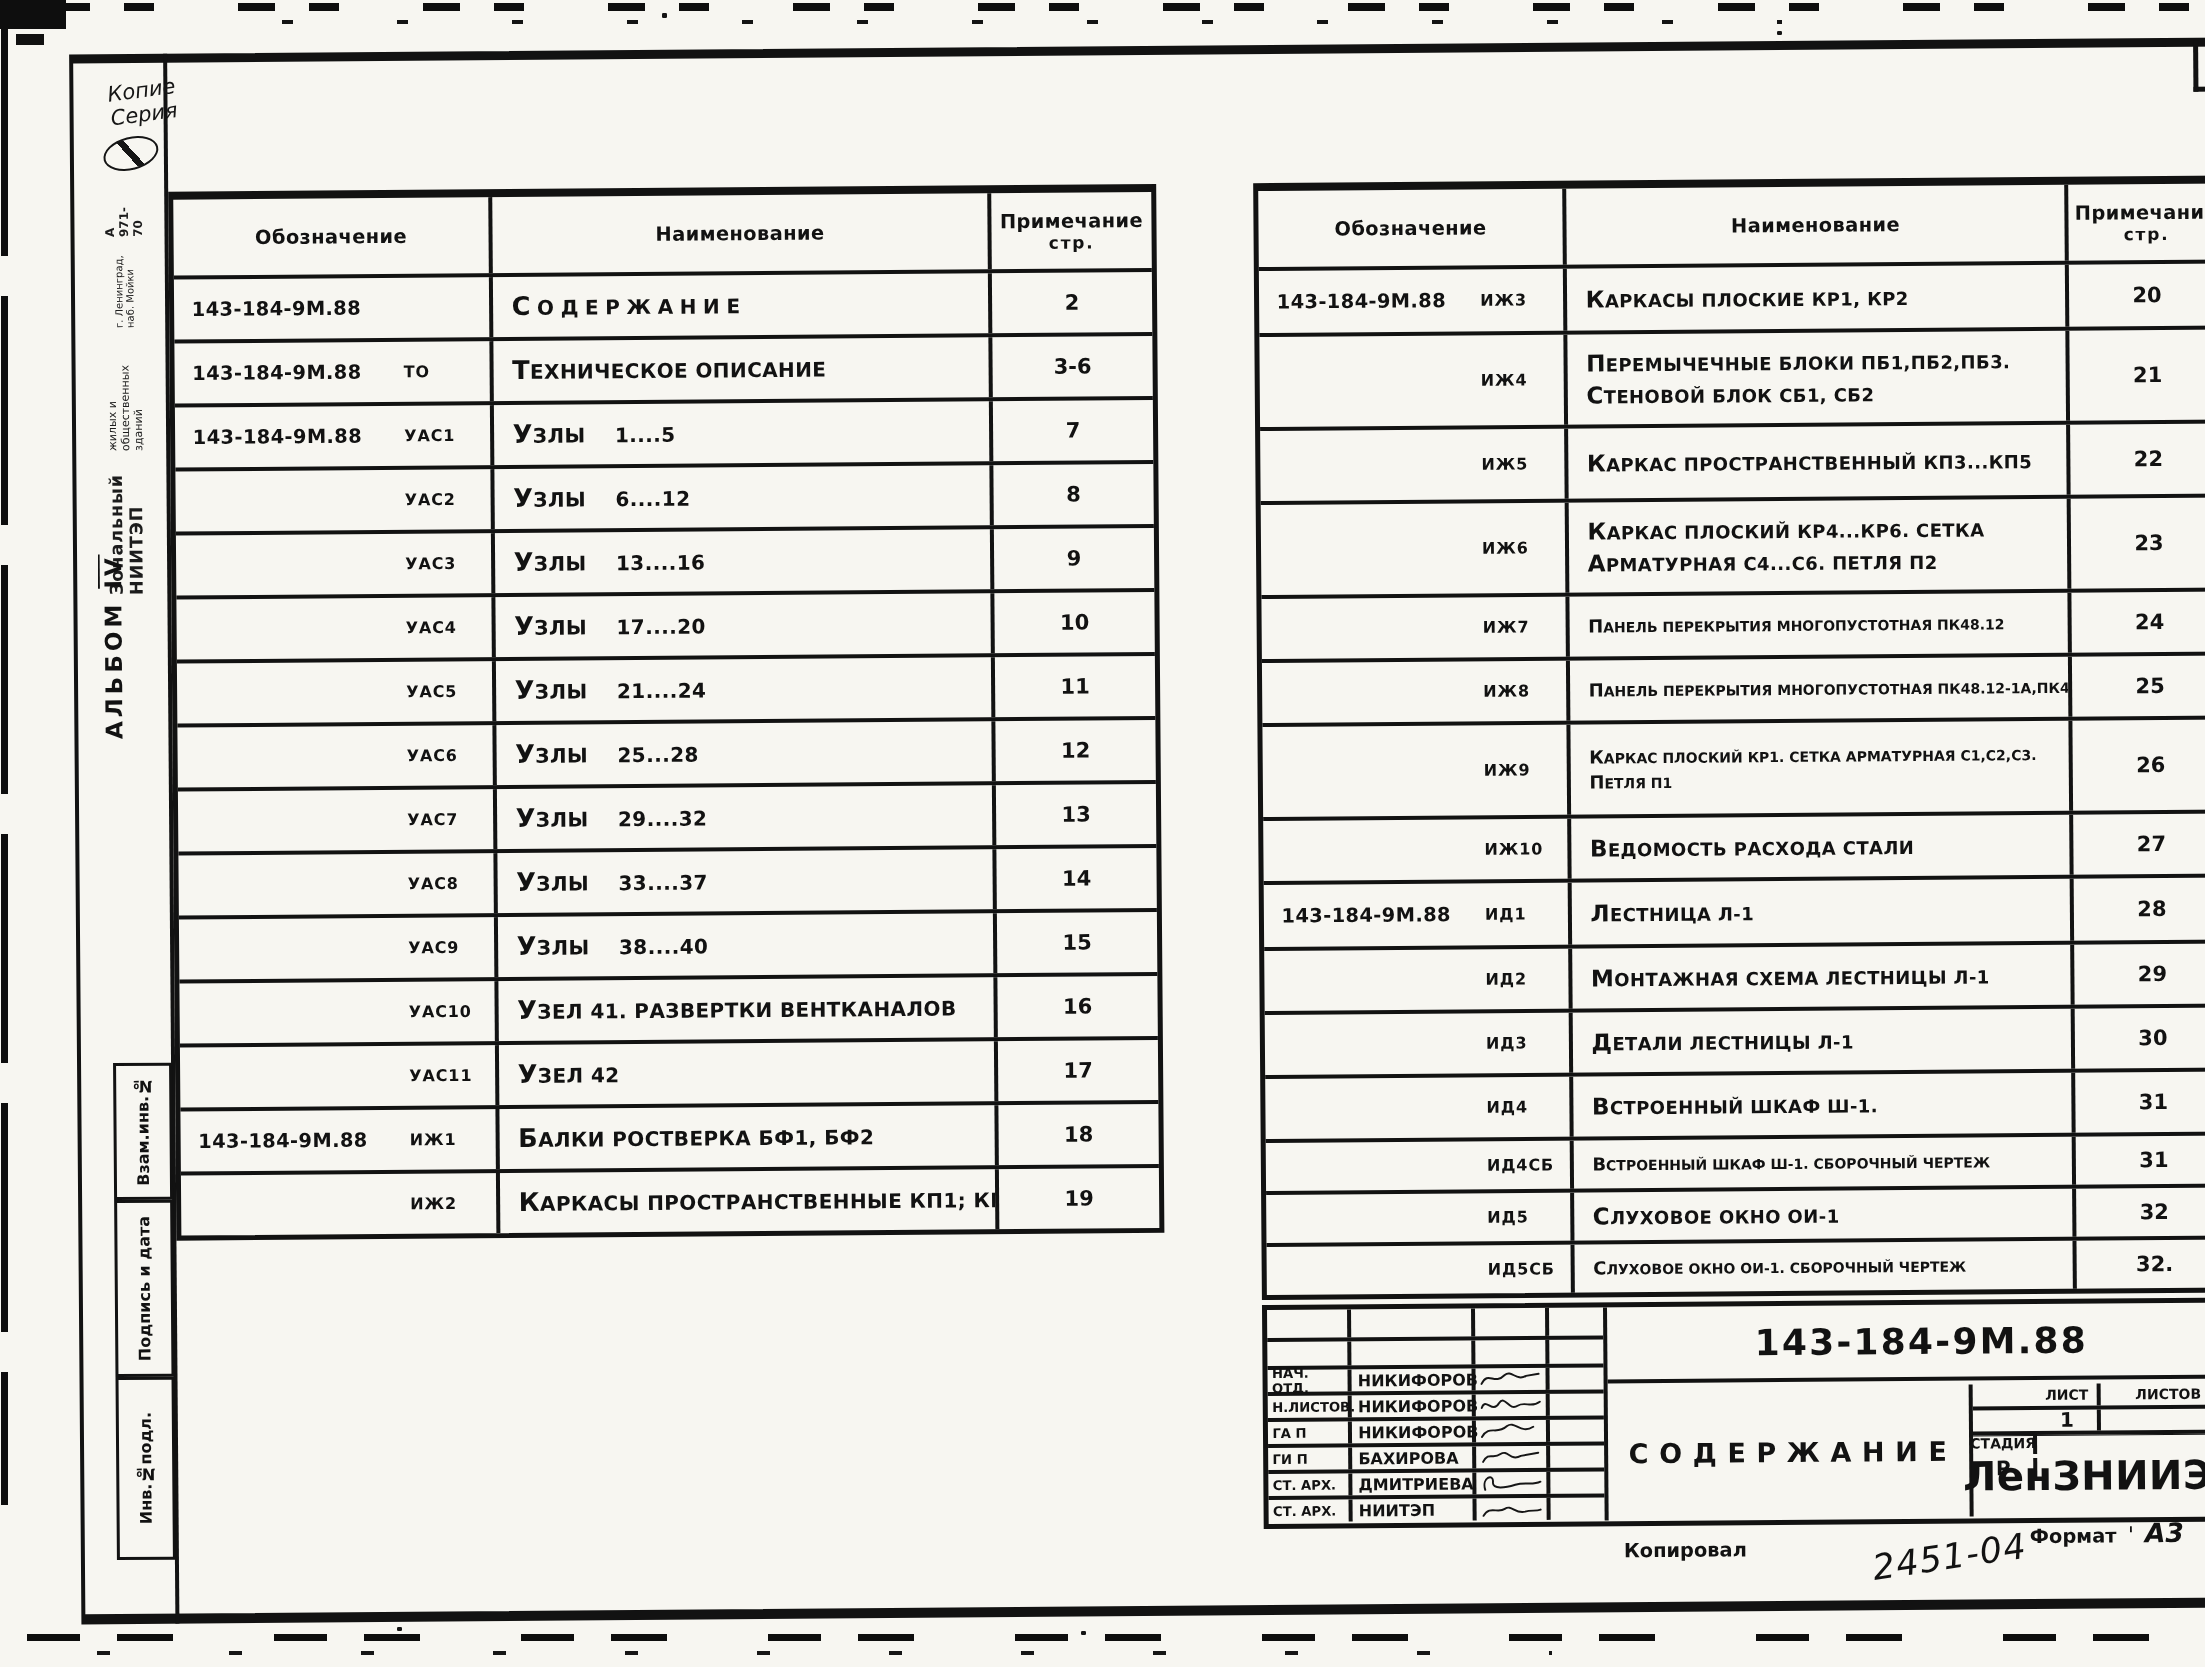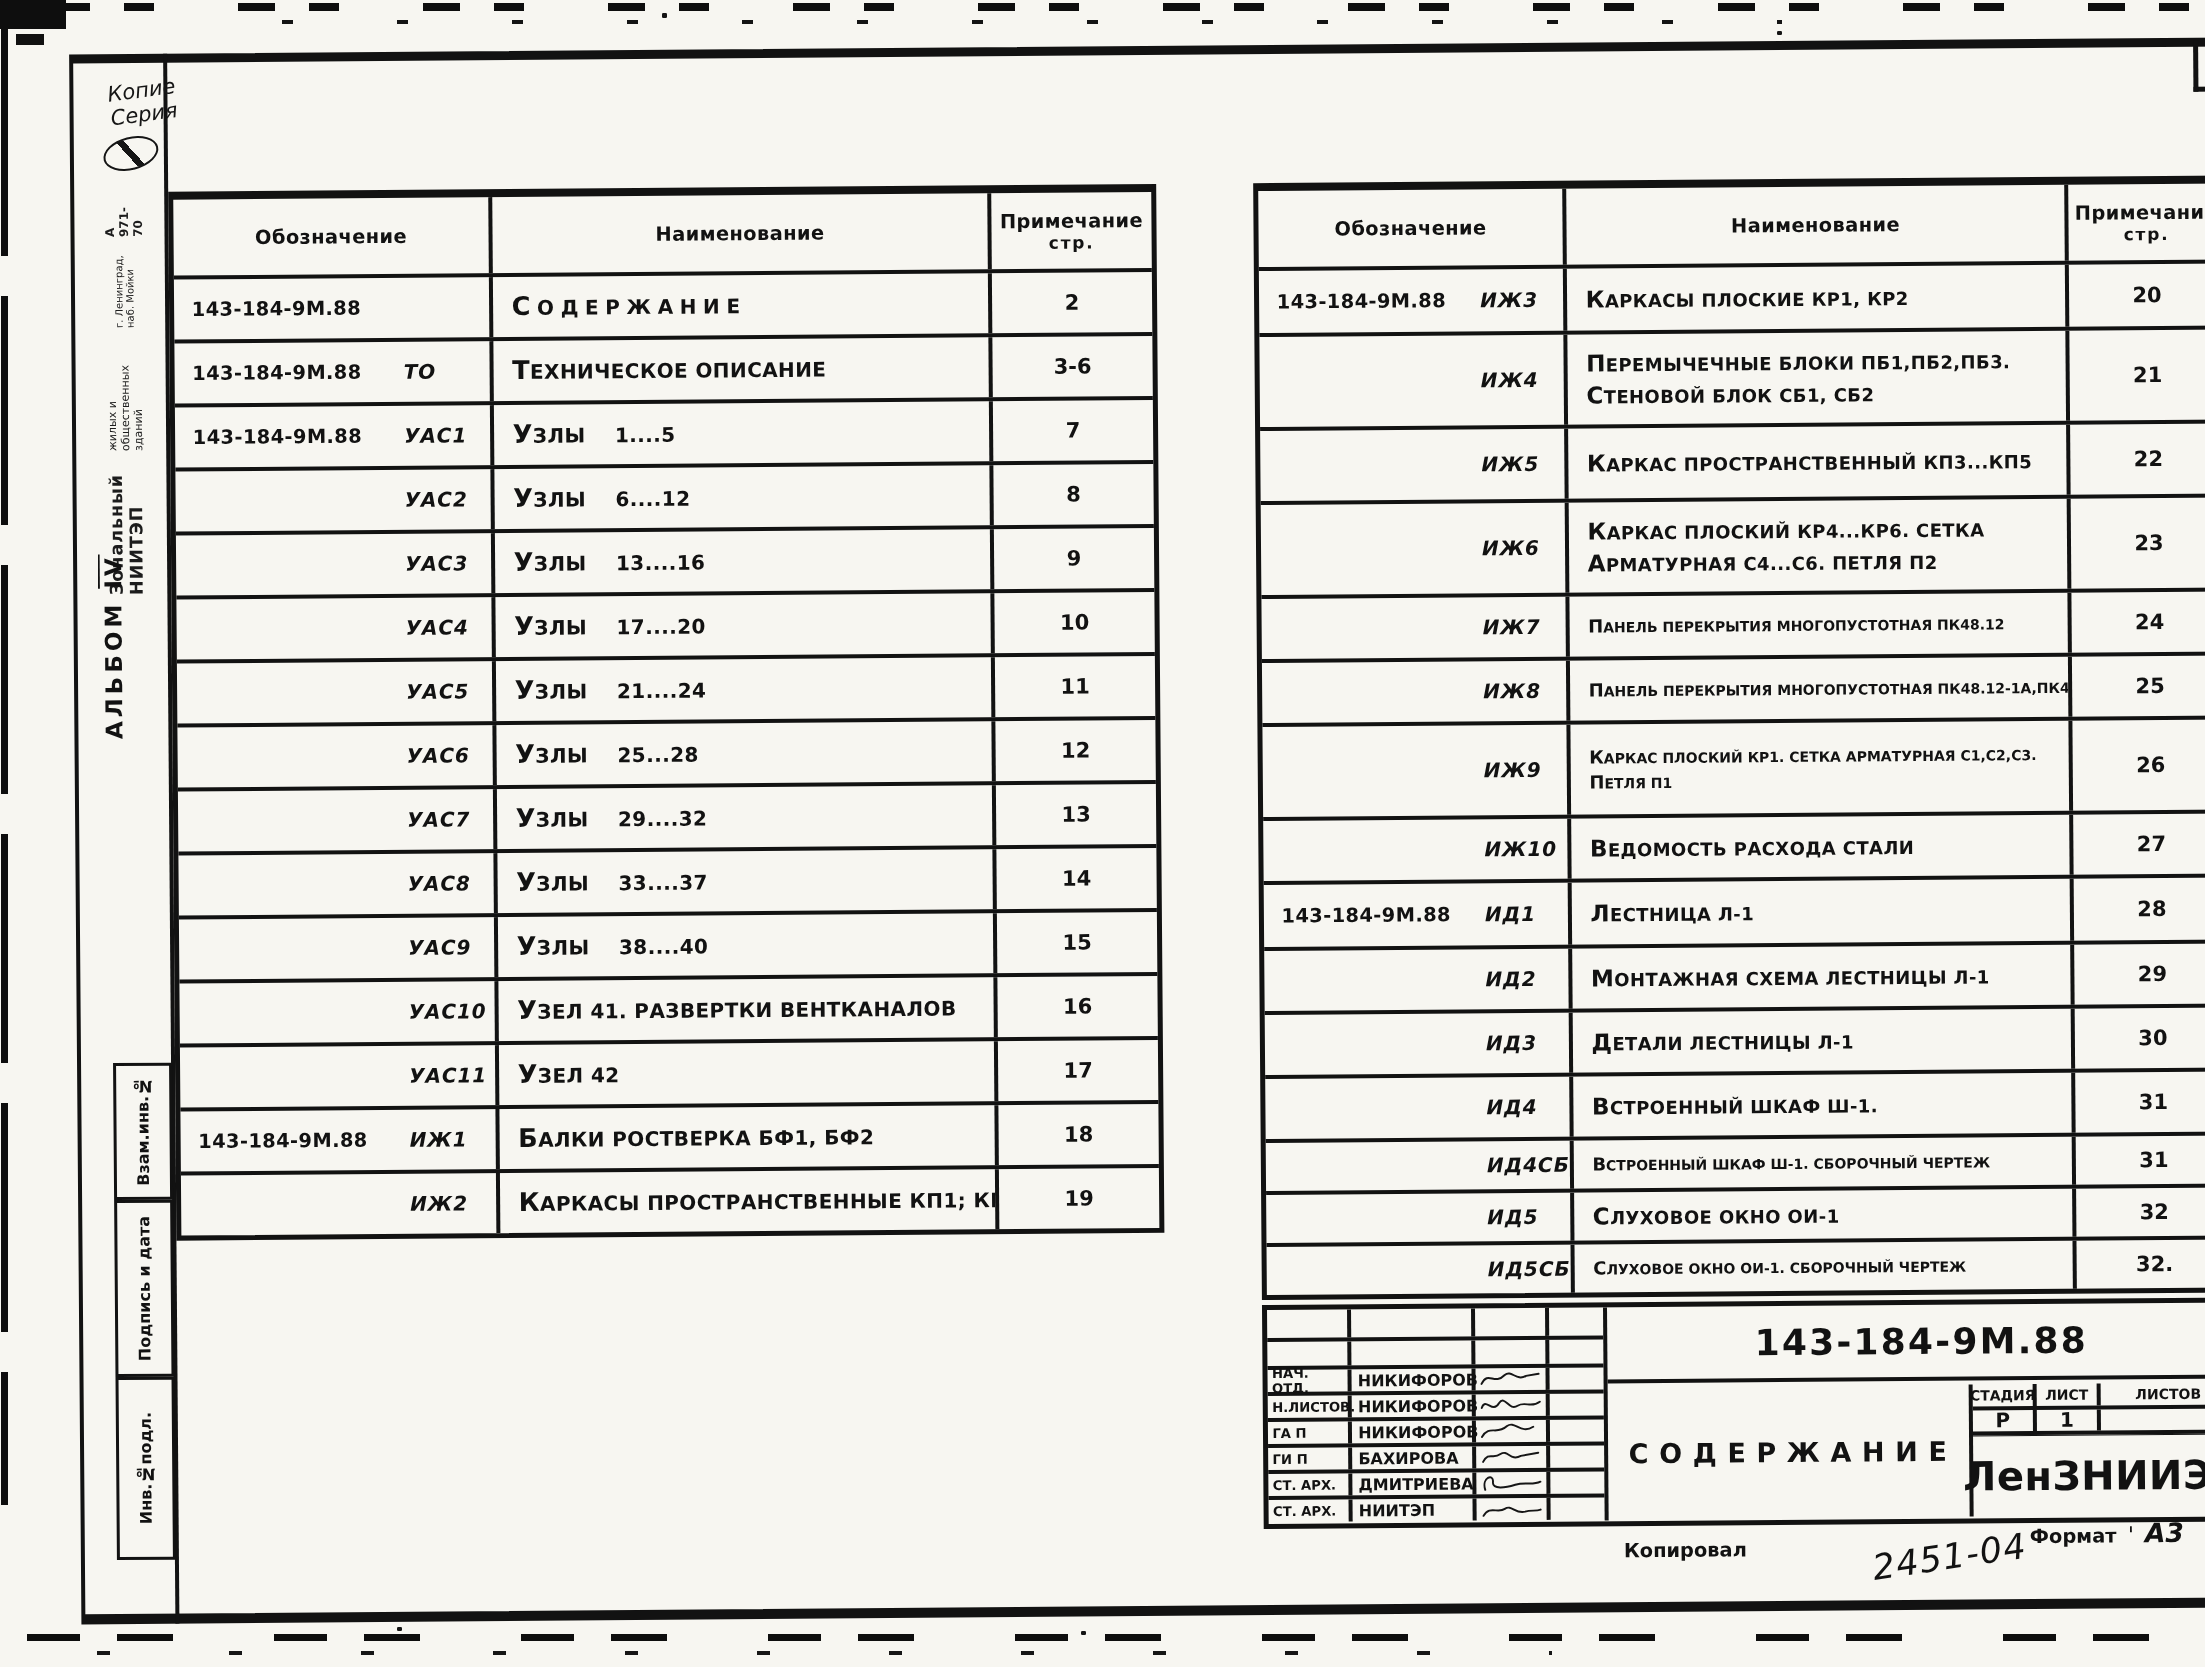--- a/index.html
+++ b/index.html
@@ -61,21 +61,21 @@
   .h3{ border-left:4px solid var(--ink); }
   .h3 .sub{ font-size:17px; letter-spacing:1.8px; }
 
   .trow{ display:flex; border-top:4px solid var(--ink); height:64px; }
   .cell{ height:100%; }
   .c1{ position:relative; }
   .lt .c1{ width:315px; } .rt .c1{ width:304px; }
   .num{ position:absolute; left:17.6px; top:50%; transform:translateY(-50%);
         font-size:19.4px; font-weight:700; white-space:pre; letter-spacing:0.4px; }
   .code{ position:absolute; top:50%; transform:translateY(-50%);
-         font-size:20px; font-weight:700; letter-spacing:0.9px;font-style:italic; }
+         font-size:16px; font-weight:700; letter-spacing:0.9px; }
   .lt .code{ left:229px; } .rt .code{ left:221px; }
   .c2{ flex:1; border-left:4px solid var(--ink); display:flex; flex-direction:column;
        justify-content:center; padding-left:18.5px; overflow:hidden; }
   .c3{ border-left:4px solid var(--ink); display:flex; align-items:center; justify-content:center;
        font-size:21px; font-weight:700; }
   .lt .c3{ width:164px; } .rt .c3{ width:160px; }
   .nline{ font-size:20px; font-weight:700; letter-spacing:0.4px; white-space:pre;
           line-height:1.4; text-transform:uppercase; }
   .rt .nline{ font-size:18px; }
   .nline::first-letter{ font-size:1.28em; }
@@ -95,21 +95,21 @@
   .sc4{ flex:1; }
   .doccell{ position:absolute; left:340px; top:0; width:628px; height:76px; border-bottom:4.4px solid var(--ink);
             display:flex; align-items:center; justify-content:center;
             font-size:36px; font-weight:700; letter-spacing:2.2px; }
   .titlecell{ position:absolute; left:340px; top:80px; width:361px; height:132px;
               display:flex; align-items:center; justify-content:center;
               font-size:27px; font-weight:700; letter-spacing:10.6px; padding-left:8.8px; }
   .rightcol{ position:absolute; left:701px; top:80px; width:267px; height:132px; border-left:4.4px solid var(--ink); }
   .strow{ display:flex; height:25.6px; border-bottom:4px solid var(--ink); }
   .stc{ display:flex; align-items:center; justify-content:center; height:100%; }
-  .stc1{ width:64px; border-right:4px solid var(--ink); }
+  .stc1{ width:64px; border-right:4px solid var(--ink);margin-top:48px; }
   .stc2{ width:64px; border-right:4px solid var(--ink); }
   .stc3{ flex:1; }
   .stlabel{ font-size:14px; font-weight:700; }
   .stvalue{ font-size:20px; font-weight:700; }
   .orgcell{ position:absolute; left:0; top:51px; width:263px; height:81px; border-top:1.8px solid var(--ink);
             display:flex; align-items:center; justify-content:center;
             font-size:40px; font-weight:700; letter-spacing:0.4px; }
 
   
   .kopiroval{ position:absolute; left:1618px; top:1543px; font-size:19.4px; font-weight:700; }

